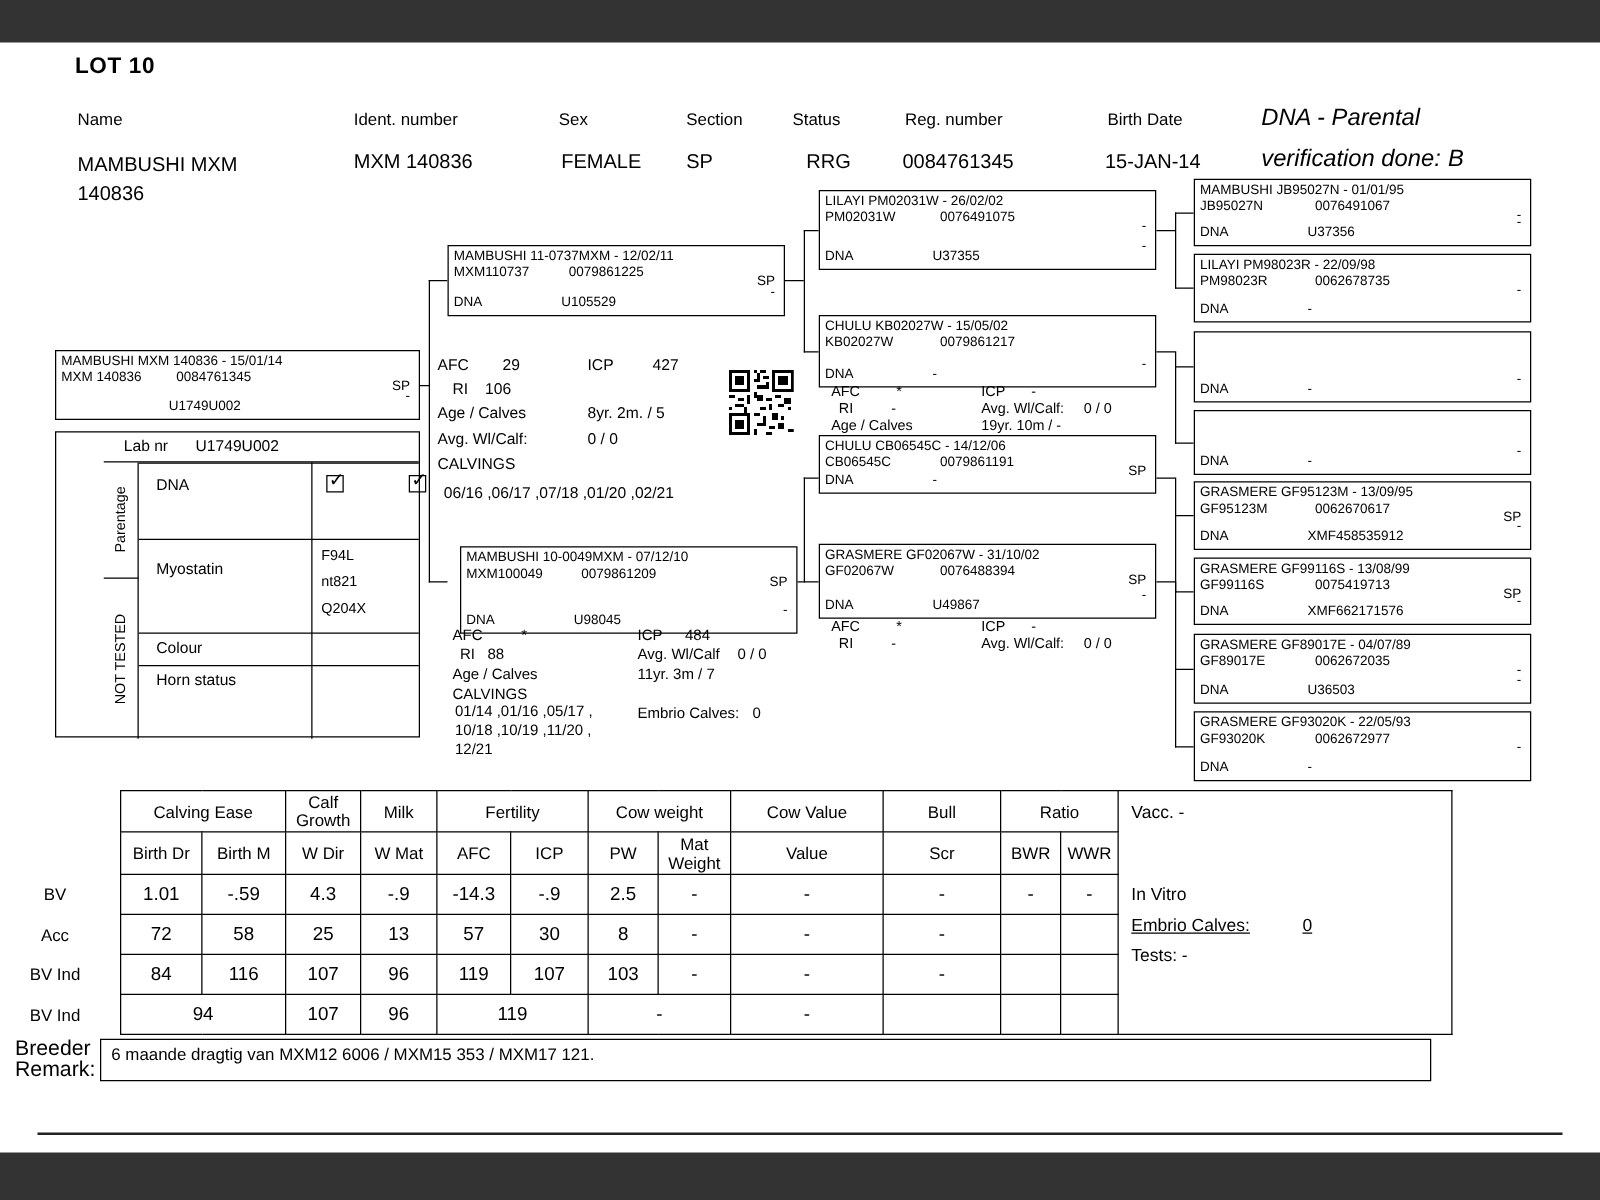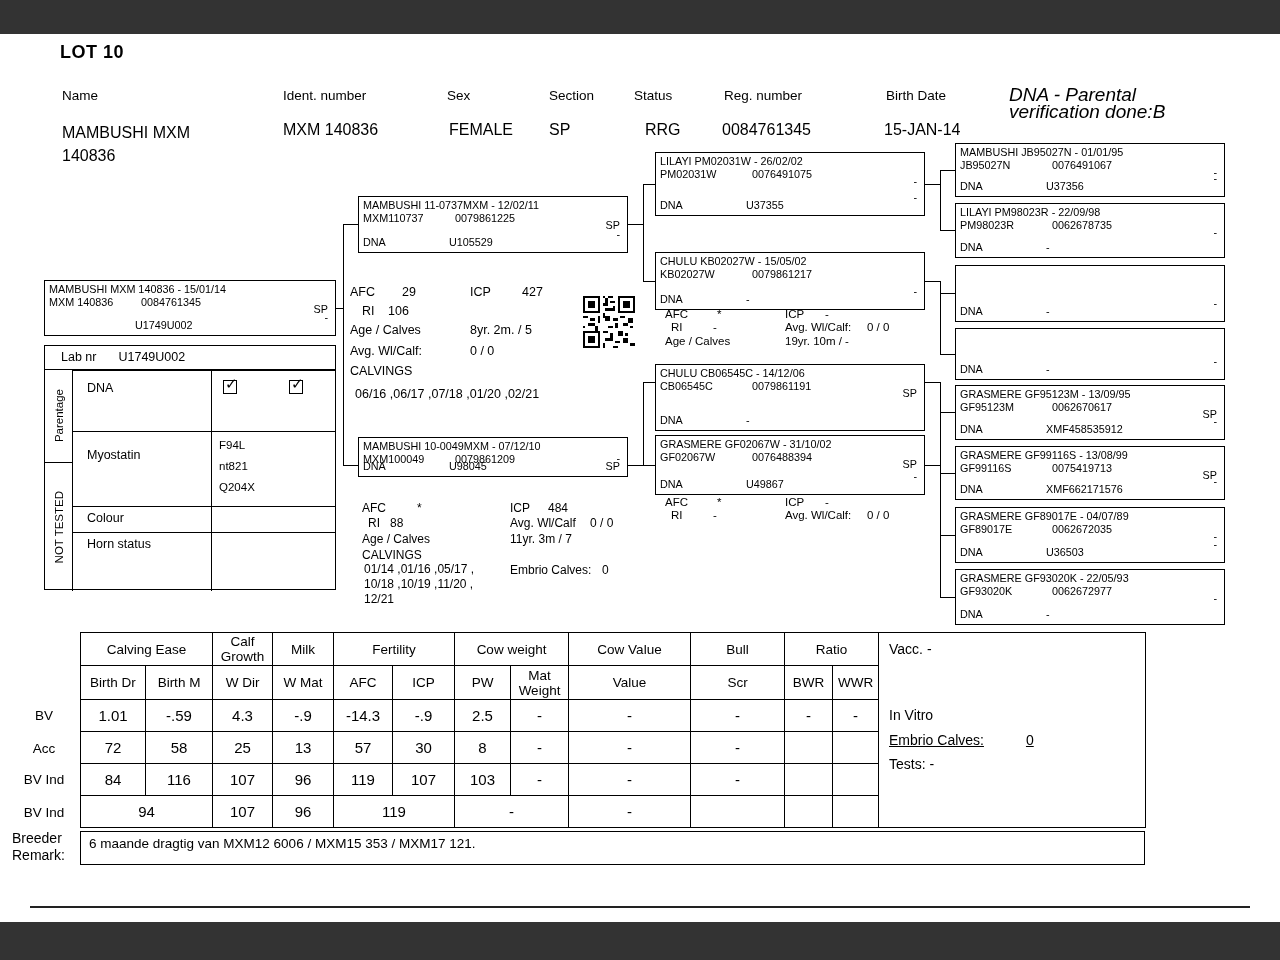--- a/index.html
+++ b/index.html
@@ -10,21 +10,21 @@
   .bar.top { top:0; height:34px; }
   .bar.bottom { top:922px; height:38px; }
   .nowrap { white-space:nowrap; }
 
   
   .lot { position:absolute; left:60px; top:42px; font-size:18px; font-weight:bold; letter-spacing:.5px; }
   .contact { position:absolute; left:213px; top:62px; font-size:15px; }
   .flabel { position:absolute; top:88px; font-size:13.5px; }
   .fvalue { position:absolute; top:121px; font-size:16px; }
   .dnaver { position:absolute; left:1009px; top:86px; width:162px; font-size:19px; line-height:17px;font-style:italic; }
-  .dnaver .l2 { display:flex; justify-content:flex-start; }
+  .dnaver .l2 { display:flex; justify-content:space-between;margin-top:16px; }
 
   
   .pbox { position:absolute; border:1px solid #000; font-size:10.8px; line-height:13px; background:#fff; }
   .pbox .t { padding:2px 0 0 4px; white-space:nowrap; }
   .pbox .ids { padding-left:4px; display:flex; white-space:nowrap; }
   .pbox .ids .a { width:92px; flex:none; }
   .pbox .sec { position:absolute; right:7px; top:22px; }
   .pbox .dnar { position:absolute; left:4px; bottom:3px; white-space:nowrap; }
   .pbox .dnar .a { display:inline-block; width:86px; }
   .pbox .dash { position:absolute; right:7px; bottom:11px; }
@@ -32,21 +32,21 @@
   
   .stat { position:absolute; font-size:12.5px; }
   .stat span { position:absolute; white-space:nowrap; }
   .stat.small { font-size:11.5px; }
   .stat.dam { font-size:12px; }
 
   
   .cl { position:absolute; background:#000; }
 
   
-  .labbox { position:absolute; left:44px; top:345px; width:292px; height:245px; border:1px solid #000; font-size:12.5px; }
+  .labbox { position:absolute; left:44px; top:345px; width:292px; height:245px; border:1px solid #000; font-size:12.5px;padding-left:38px; }
   .lab-head { height:23px; padding:4px 0 0 16px; }
   .lab-head .v { margin-left:22px; }
   .lab-body { position:relative; height:221px; border-top:1px solid #000; }
   .strip-label { position:absolute; left:0; width:28px; display:flex; align-items:center; justify-content:center; border-right:1px solid #000; }
   .strip-label span { writing-mode:vertical-rl; transform:rotate(180deg); font-size:11.5px; white-space:nowrap; }
   .sl-parentage { top:0; height:93px; border-bottom:1px solid #000; }
   .sl-nottested { top:93px; height:128px; }
   .lab-rows { margin-left:28px; position:relative; height:221px; }
   .lab-vdiv { position:absolute; left:138px; top:0; width:1px; height:221px; background:#000; }
   .lrow { position:relative; }
@@ -60,35 +60,35 @@
   .dam-h { position:absolute; left:206px; top:12px; }
   .cb { position:absolute; width:14px; height:14px; border:1.5px solid #000; }
   .cb::after { content:"\2713"; position:absolute; left:1px; top:-6px; font-size:15px; }
   .myovals { position:absolute; left:146px; top:3px; font-size:11.5px; line-height:21px; }
 
   
   .qr { position:absolute; left:583px; top:296px; width:52px; height:52px; }
 
   
   .tablewrap { position:absolute; left:80px; top:632px; display:flex; align-items:stretch; }
-  table.stats { border-collapse:collapse; table-layout:fixed; width:798px; }
+  table.stats { border-collapse:collapse; table-layout:fixed; width:798px;margin-left:16px; }
   table.stats td { border:1px solid #000; text-align:center; vertical-align:middle; padding:0; overflow:hidden; }
   tr.ghead td { font-size:13.5px; height:33px; line-height:15px; }
   tr.chead td { font-size:13.5px; height:34px; line-height:15px; }
   tr.data td { font-size:15px; height:32px; }
   .sidebox { width:267px; border:1px solid #000; border-left:none; position:relative; font-size:14px; }
   .sidebox div { position:absolute; left:10px; white-space:nowrap; }
   .sb-vacc { top:8px; }
   .sb-invitro { top:74px; }
   .sb-embrio { top:99px;text-decoration:underline; }
   .sb-embrio .v { margin-left:42px; }
   .sb-tests { top:123px; }
   .remarkbox { position:absolute; left:80px; top:831px; width:1065px; height:34px; border:1px solid #000; font-size:13.5px; padding:4px 0 0 8px; }
   .rowlabel { position:absolute; left:18px; width:52px; text-align:center; font-size:13.5px; }
-  .remarklabel { position:absolute; left:12px; top:830px; width:66px; font-size:14px; line-height:17px; }
+  .remarklabel { position:absolute; left:12px; top:830px; width:66px; font-size:17px; line-height:17px; }
   .footnote { position:absolute; left:80px; top:869px; font-size:13.5px; }
   .hrule { position:absolute; left:30px; top:906px; width:1220px; height:2px; background:#222; }
 </style>
 </head>
 <body>
 
 <div class="screen">
   <div class="bar top"></div>
   <div class="bar bottom"></div>
 
@@ -163,21 +163,21 @@
     <div class="t">MAMBUSHI 11-0737MXM - 12/02/11</div>
     <div class="ids">
         <span class="a">MXM110737</span>
         <span>0079861225</span>
       </div>
     <div class="sec">SP</div>
     <div class="dnar"><span class="a">DNA</span><span>U105529</span></div>
     <div class="dash">-</div>
   </div>
 
-  <div class="pbox" style="left:358px;top:437px;width:270px;height:40px">
+  <div class="pbox" style="left:368px;top:437px;width:270px;height:70px">
     <div class="t">MAMBUSHI 10-0049MXM - 07/12/10</div>
     <div class="ids">
         <span class="a">MXM100049</span>
         <span>0079861209</span>
       </div>
     <div class="sec">SP</div>
     <div class="dnar"><span class="a">DNA</span><span>U98045</span></div>
     <div class="dash">-</div>
   </div>
 
@@ -196,21 +196,21 @@
     <div class="t">CHULU KB02027W - 15/05/02</div>
     <div class="ids">
         <span class="a">KB02027W</span>
         <span>0079861217</span>
       </div>
     <div class="sec"></div>
     <div class="dnar"><span class="a">DNA</span><span>-</span></div>
     <div class="dash">-</div>
   </div>
 
-  <div class="pbox" style="left:655px;top:364px;width:270px;height:67px">
+  <div class="pbox" style="left:655px;top:348px;width:270px;height:47px">
     <div class="t">CHULU CB06545C - 14/12/06</div>
     <div class="ids">
         <span class="a">CB06545C</span>
         <span>0079861191</span>
       </div>
     <div class="sec">SP</div>
     <div class="dnar"><span class="a">DNA</span><span>-</span></div>
     <div class="dash"></div>
   </div>
 

